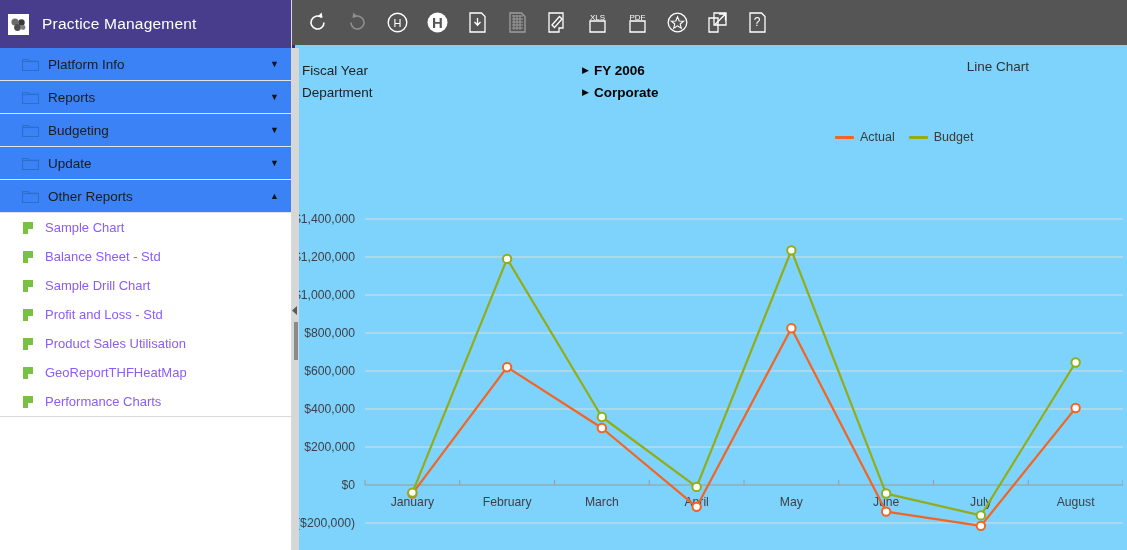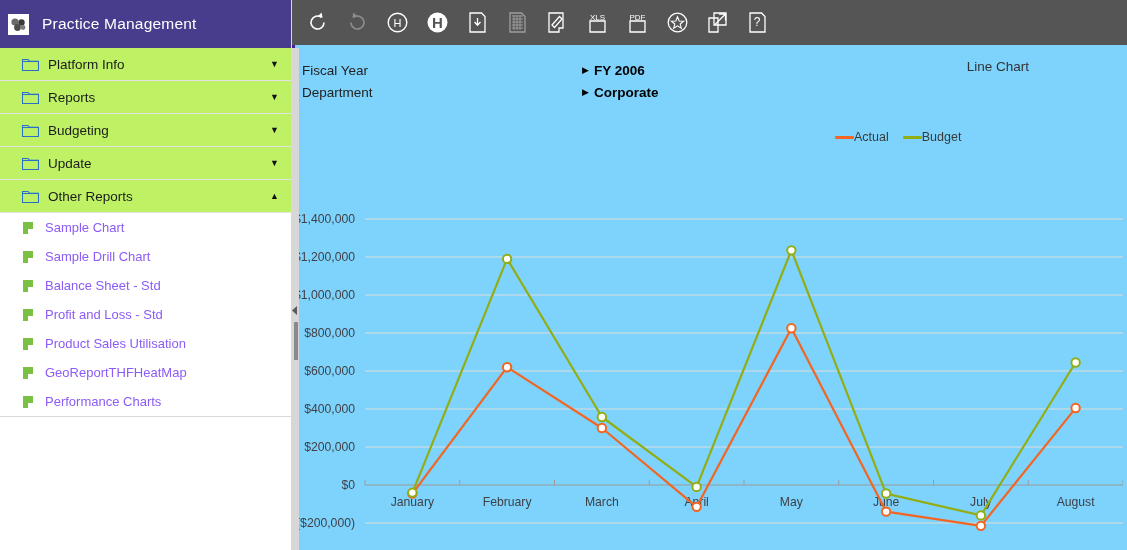--- a/index.html
+++ b/index.html
@@ -38,21 +38,21 @@
   #app-title {
     font-size: 15.5px; font-weight: normal;
     letter-spacing: .2px; color: #ffffff;
   }
 
   .nav-group {
     height: 33px; flex: 0 0 33px;
     display: flex; align-items: center;
     border-bottom: 1px solid #e3e3e3;
     padding-left: 22px; padding-right: 12px;
-    background: #bef264; cursor: pointer;
+    background: #3b82f6; cursor: pointer;
   }
   .nav-group .folder-icon { flex: 0 0 18px; margin-right: 8px; display:flex; align-items:center; }
   .nav-group .nav-label {
     flex: 1 1 auto; font-size: 13.5px; color: #1c1c1c;
   }
   .nav-group .caret { flex: 0 0 12px; font-size: 9px; color: #111; text-align: right; line-height: 1; }
 
   #leaf-list {
     border-bottom: 1px solid #d9d9d9;
   }
@@ -119,21 +119,21 @@
   #chart-title {
     position: absolute; right: 98px; top: 14px;
     font-size: 13.5px; color: #333; padding-left: 41px;
   }
 
   
   #legend {
     position: absolute; left: 540px; top: 85px;
     display: flex; align-items: center; gap: 14px;
   }
-  .legend-item { display: flex; align-items: center; }
+  .legend-item { display: flex; align-items: center; gap: 6px; }
   .legend-swatch { width: 19px; height: 3px; border-radius: 1px; }
   .legend-text { font-size: 12.5px; color: #3a3a3a; }
 
   
   #chart-area { position: absolute; left: 0; top: 104px; width: 828px; height: 430px; }
   #chart-svg { display: block; }
   .ytick { font-size: 12.2px; fill: #3f3f46; text-anchor: end; font-family: "Liberation Sans", sans-serif; }
   .xtick { font-size: 12.2px; fill: #3f3f46; text-anchor: middle; font-family: "Liberation Sans", sans-serif; }
   .gridline { stroke: #dcdcdc; stroke-width: 1; }
   .axisline { stroke: #9a9a9a; stroke-width: 1; }
@@ -219,29 +219,29 @@
             </svg>
         </span>
         <span class="leaf-label">Sample Chart</span>
       </div>
       <div class="leaf-item">
         <span class="leaf-icon">
           <svg width="12" height="14" viewBox="0 0 12 14">
               <path d="M1 1 H11 V8 H6 V13 H1 Z" fill="#7ac143"></path>
             </svg>
         </span>
+        <span class="leaf-label">Balance Sheet - Std</span>
+      </div>
+      <div class="leaf-item">
+        <span class="leaf-icon">
+          <svg width="12" height="14" viewBox="0 0 12 14">
+              <path d="M1 1 H11 V8 H6 V13 H1 Z" fill="#7ac143"></path>
+            </svg>
+        </span>
         <span class="leaf-label">Sample Drill Chart</span>
-      </div>
-      <div class="leaf-item">
-        <span class="leaf-icon">
-          <svg width="12" height="14" viewBox="0 0 12 14">
-              <path d="M1 1 H11 V8 H6 V13 H1 Z" fill="#7ac143"></path>
-            </svg>
-        </span>
-        <span class="leaf-label">Balance Sheet - Std</span>
       </div>
       <div class="leaf-item">
         <span class="leaf-icon">
           <svg width="12" height="14" viewBox="0 0 12 14">
               <path d="M1 1 H11 V8 H6 V13 H1 Z" fill="#7ac143"></path>
             </svg>
         </span>
         <span class="leaf-label">Profit and Loss - Std</span>
       </div>
       <div class="leaf-item">

